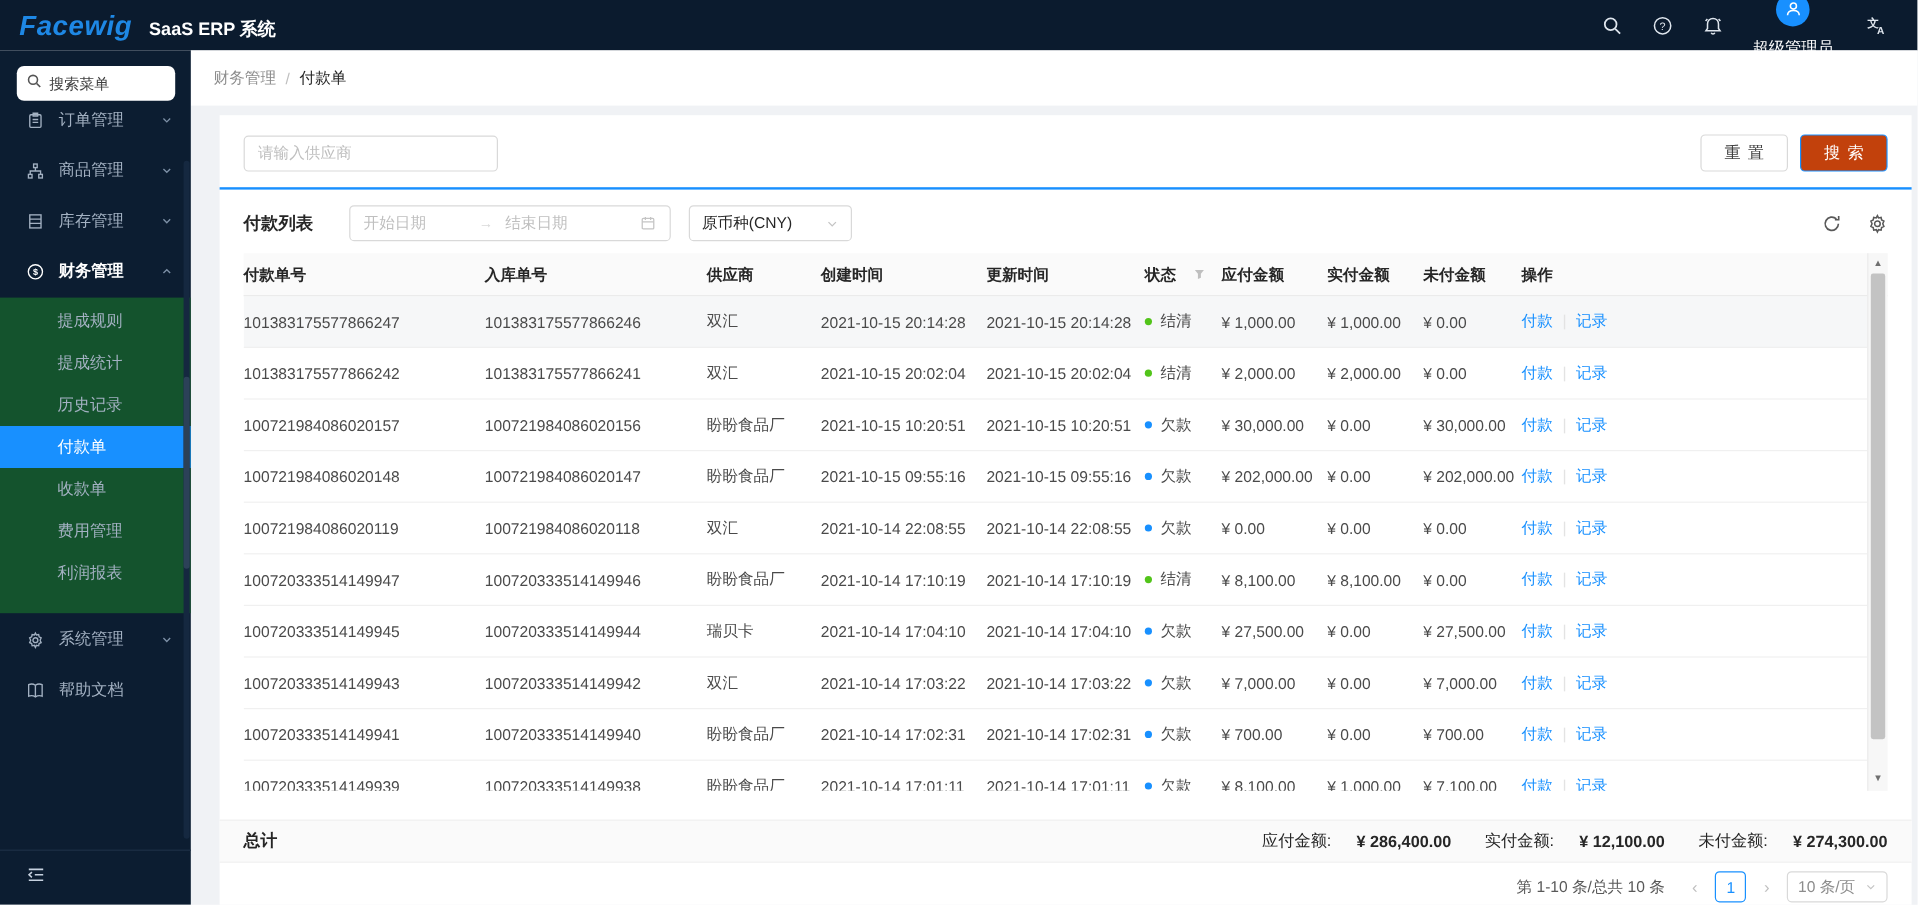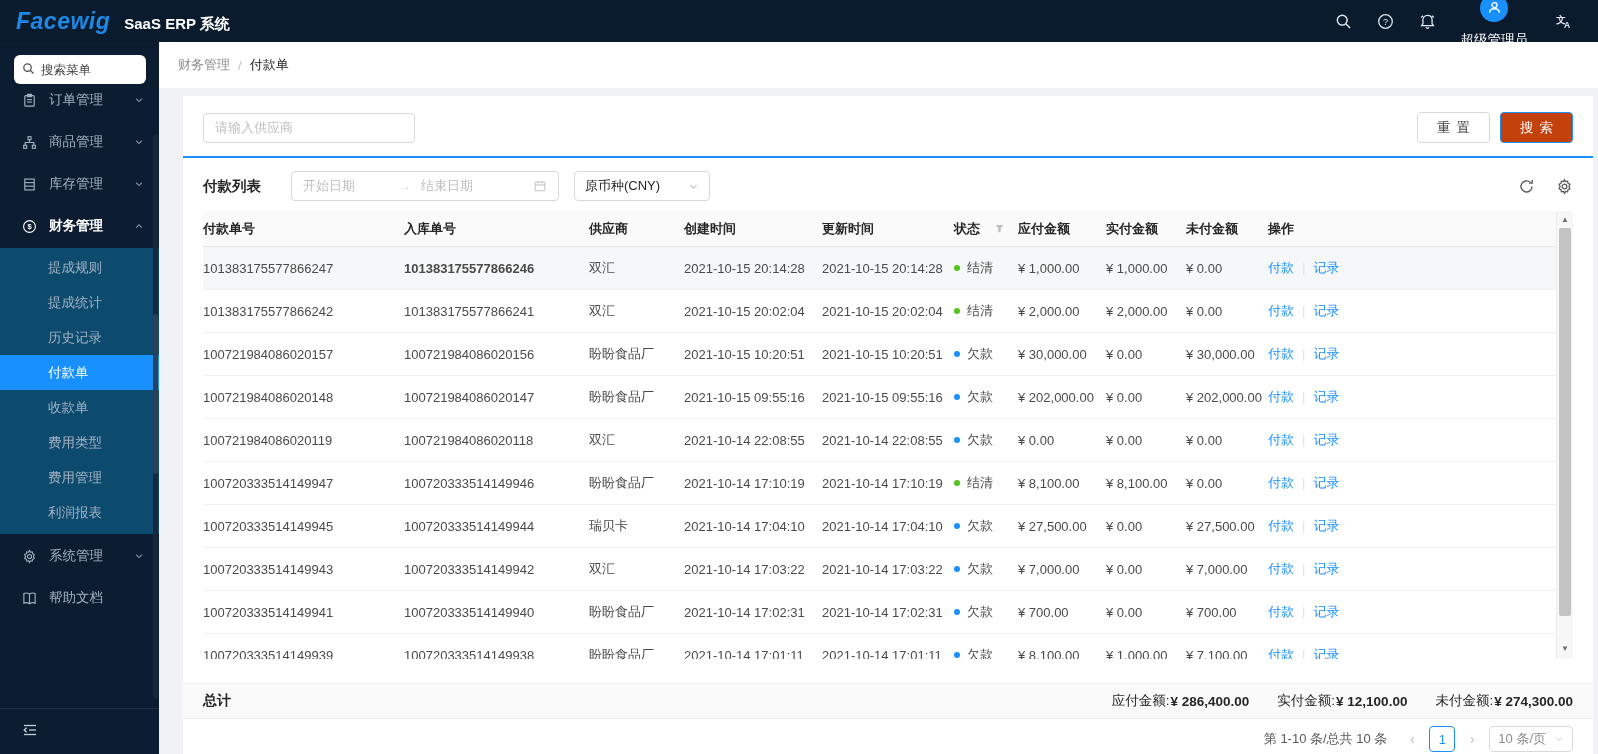--- a/index.html
+++ b/index.html
@@ -24,21 +24,21 @@
   .sidebar { width:159px; background:#0c1d31; display:flex; flex-direction:column; position:relative; flex:none; }
   .menu-search { margin:13px 13px 9px 14px; height:29px; background:#fff; border-radius:6px; display:flex; align-items:center; padding:0 8px; gap:6px; color:#555; }
   .menu-search input { border:none; outline:none; width:96px; font-size:12.5px; background:transparent; color:#333; font-family:inherit; }
   .menu-search input::placeholder { color:#3f3f3f; }
   #menu { flex:1; overflow:hidden; }
   .menu-item { height:40px; margin:2px 0; display:flex; align-items:center; padding:0 15px 0 22px; color:#a3b1c2; font-size:13.5px; gap:12px; cursor:pointer; }
   .menu-item:first-child { margin-top:-13px; }
   .menu-item .mi-label { flex:1; }
   .menu-item .chev { color:#7d90a6; display:flex; }
   .menu-item.expanded { color:#fff; font-weight:700; }
-  .submenu { background:#0c4a6e; padding:2px 0 4px; }
+  .submenu { background:#14532d; padding:2px 0 16px; }
   .sub-item { height:35px; display:flex; align-items:center; padding-left:48px; color:#a3b1c2; font-size:13.5px; cursor:pointer; }
   .sub-item.active { background:#1890ff; color:#fff; }
   .side-scroll { position:absolute; right:1px; top:92px; width:5px; height:565px; background:#152840; border-radius:3px; }
   .side-thumb { position:absolute; right:0; top:180px; width:5px; height:160px; background:#2c4158; border-radius:3px; }
   .collapse-bar { height:46px; border-top:1px solid #1d3046; display:flex; align-items:center; padding-left:22px; color:#c6d1df; }
 
   
   .main { flex:1; display:flex; flex-direction:column; min-width:0; }
   .breadcrumb-bar { height:46px; background:#fff; display:flex; align-items:center; padding-left:19px; font-size:13px; gap:8px; flex:none; }
   .crumb-parent { color:#8c8c8c; cursor:pointer; }
@@ -84,21 +84,21 @@
 
   .vscroll { position:absolute; top:0; right:0; width:17px; height:448px; background:#f7f7f7; border-left:1px solid #ececec; }
   .sb-arrow { position:absolute; left:0; width:16px; text-align:center; font-size:8px; color:#6f6f6f; cursor:pointer; }
   .sb-up { top:4px; } .sb-down { bottom:6px; }
   .sb-thumb { position:absolute; top:17px; left:2px; width:12px; height:calc(100% - 60px); background:#c3c3c3; border-radius:2px; cursor:pointer; }
 
   
   .totals-row { margin-top:24px; height:36px; background:#fafafa; border-top:1px solid #f0f0f0; border-bottom:1px solid #f0f0f0; display:flex; align-items:center; padding:0 20px; font-size:13.5px; color:#262626; flex:none; }
   .totals-label { font-weight:700; font-size:14px; }
   .totals-right { margin-left:auto; display:flex; gap:28px; }
-  .tot-group { display:flex; gap:1px; align-items:center; }
+  .tot-group { display:flex; gap:21px; align-items:center; }
   .tot-val { font-weight:700; }
 
   .pagination { height:40px; display:flex; align-items:center; justify-content:flex-end; padding:0 20px; gap:8px; font-size:13px; color:#595959; }
   .pg-summary { margin-right:8px; }
   .pg-nav { color:#bfbfbf; width:18px; text-align:center; font-size:14px; cursor:pointer; }
   .page-num { width:26px; height:26px; border:1px solid #1890ff; color:#1890ff; border-radius:4px; display:flex; align-items:center; justify-content:center; background:#fff; cursor:pointer; }
   .size-select { height:26px; border:1px solid #d9d9d9; border-radius:4px; padding:0 8px; display:flex; align-items:center; gap:8px; color:#8c8c8c; cursor:pointer; }
   .size-select .chev { color:#c4c4c4; display:flex; }
 </style>
 </head>
@@ -228,23 +228,20 @@
           <div class="sub-item">
             <span>历史记录</span>
           </div>
           <div class="sub-item active">
             <span>付款单</span>
           </div>
           <div class="sub-item">
             <span>收款单</span>
           </div>
           <div class="sub-item">
-            <span>费用类型</span>
-          </div>
-          <div class="sub-item">
             <span>费用管理</span>
           </div>
           <div class="sub-item">
             <span>利润报表</span>
           </div>
         </div>
         <div class="menu-item">
           <span class="mi-icon" style="display: flex;">
             <svg width="15" height="15" viewBox="0 0 16 16" fill="none" stroke="currentColor" stroke-width="1.2">
               <circle cx="8" cy="8" r="2.2"></circle>
@@ -351,21 +348,21 @@
                 </svg>
               </span></div>
             <div class="cell" style="width: 88px;"><span>应付金额</span></div>
             <div class="cell" style="width: 80px;"><span>实付金额</span></div>
             <div class="cell" style="width: 82px;"><span>未付金额</span></div>
             <div class="cell grow"><span>操作</span></div>
           </div>
         <div class="tbody" id="tbody">
             <div class="tr hovered">
               <div class="cell" style="width: 185px;">101383175577866247</div>
-              <div class="cell" style="width: 185px; font-weight: bold;">101383175577866246</div>
+              <div class="cell" style="width: 185px;">101383175577866246</div>
               <div class="cell" style="width: 95px;">双汇</div>
               <div class="cell" style="width: 138px;">2021-10-15 20:14:28</div>
               <div class="cell" style="width: 132px;">2021-10-15 20:14:28</div>
               <div class="cell" style="width: 64px;"><span class="status-dot" style="background: rgb(82, 196, 26);"></span><span>结清</span></div>
               <div class="cell" style="width: 88px;">¥ 1,000.00</div>
               <div class="cell" style="width: 80px;">¥ 1,000.00</div>
               <div class="cell" style="width: 82px;">¥ 0.00</div>
               <div class="cell grow"><span class="link">付款</span><span class="link-sep">|</span><span class="link">记录</span></div>
             </div>
             <div class="tr">

